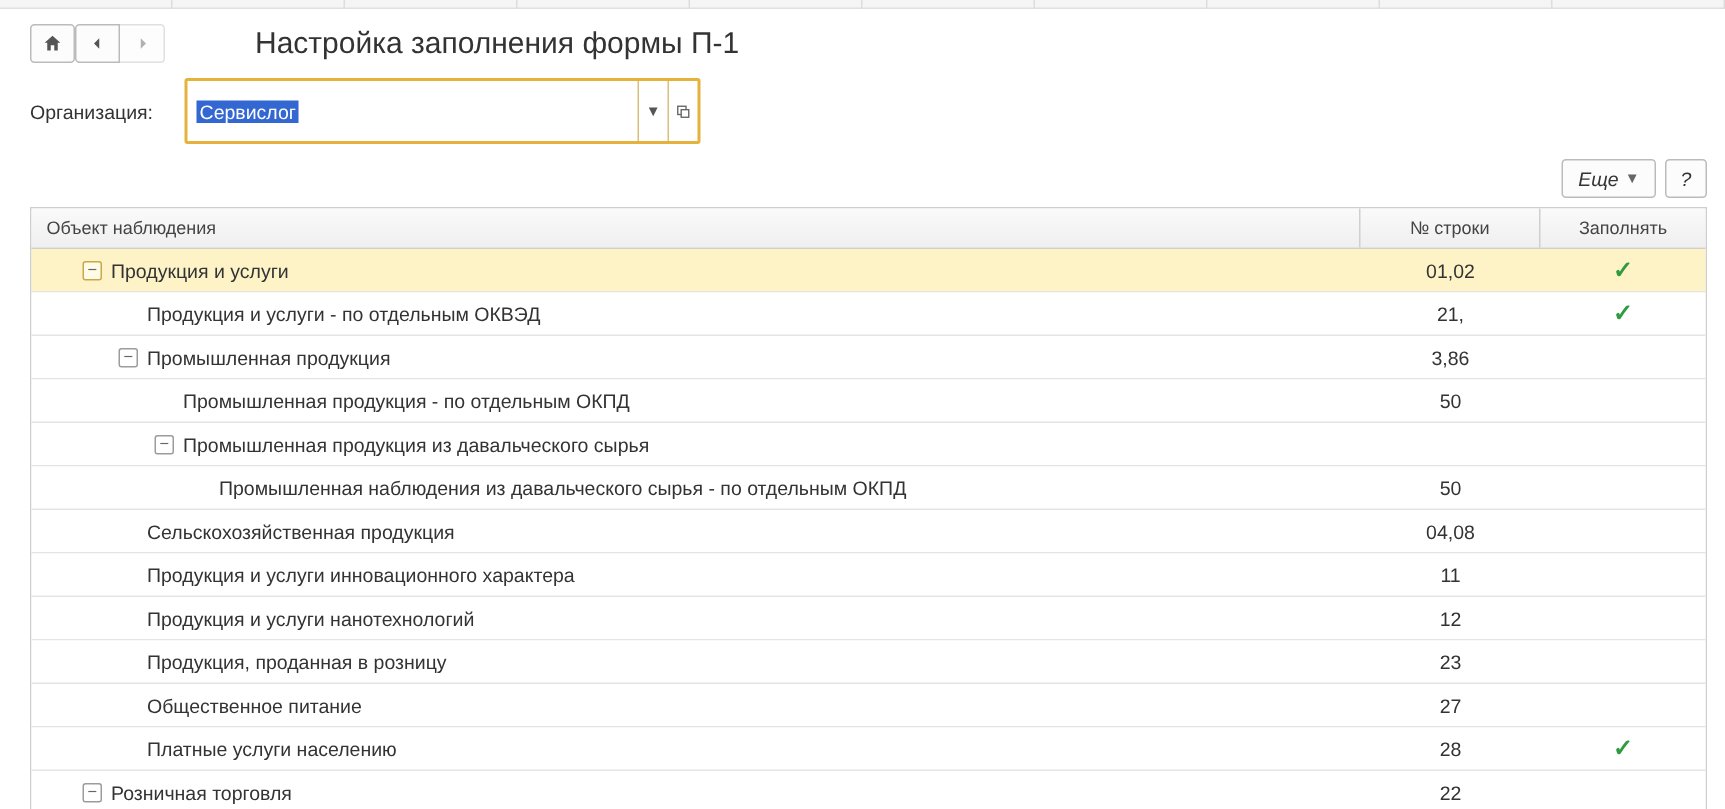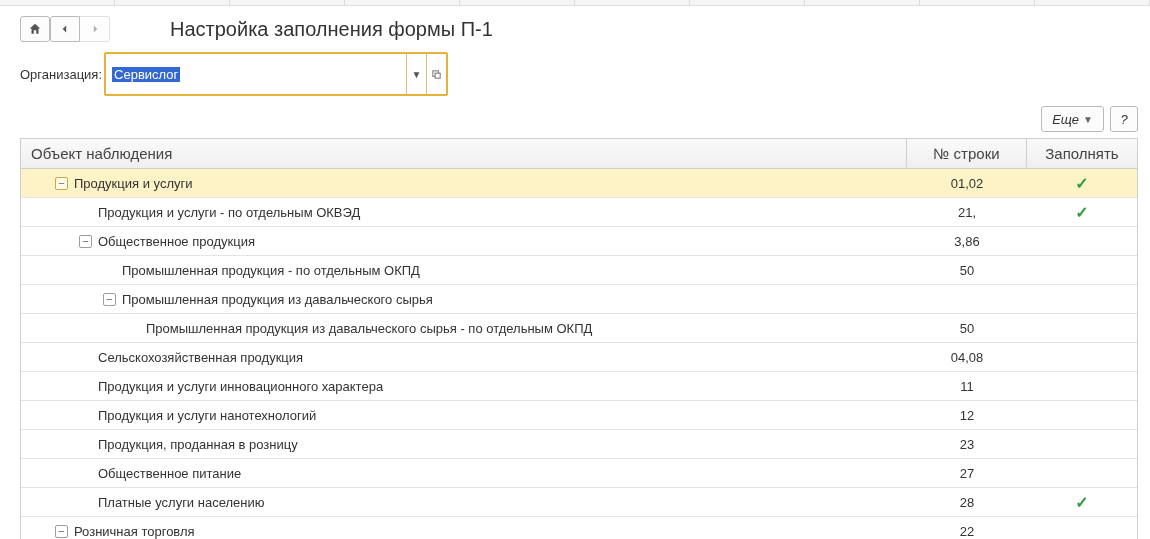--- a/index.html
+++ b/index.html
@@ -11,21 +11,21 @@
   .btn-icon {
     display:inline-flex; align-items:center; justify-content:center;
     width: 30px; height: 26px; border:1px solid #bbb; border-radius:3px; background:#fcfcfc;
     cursor:pointer;
   }
   .btn-icon.disabled { opacity:.45; cursor:default; }
   .btn-group { display:inline-flex; }
   .btn-group .btn-icon:first-child { border-top-right-radius:0; border-bottom-right-radius:0; }
   .btn-group .btn-icon:last-child  { border-top-left-radius:0;  border-bottom-left-radius:0; border-left:none; }
   .page-title { font-size: 20px; font-weight: normal; color:#333; margin-left: 60px; }
-  .form-row { display:flex; align-items:center; padding: 4px 20px 10px 20px; gap:2px; }
+  .form-row { display:flex; align-items:center; padding: 4px 20px 10px 20px; gap:21px; }
   .form-label { color:#333; }
   .select-wrap {
     display:flex; align-items:center; border:2px solid #e5b23c; border-radius:2px;
     height: 44px; background:#fff;
   }
   .select-input {
     width: 300px; padding: 3px 6px; border:none; outline:none; font-size:13px;
   }
   .select-input .sel-text { background:#3367d1; color:#fff; padding:0 2px; }
   .select-btn {
@@ -39,21 +39,21 @@
     height:26px;
     font-style:italic;
   }
   .btn .caret { font-size:10px; color:#666; }
   .btn-sq { width:28px; justify-content:center; padding:0; }
   .grid {
     margin: 0 12px 0 20px; border:1px solid #cfcfcf; border-bottom:none;
   }
   .grid-header {
     display:flex; background:linear-gradient(#fafafa,#efefef); border-bottom:1px solid #cfcfcf;
-    font-size:15px; color:#444;
+    font-size:12px; color:#444;
   }
   .col-obj { flex:1; padding:6px 10px; border-right:1px solid #cfcfcf; }
   .col-line { width:120px; text-align:center; padding:6px 4px; border-right:1px solid #cfcfcf; }
   .col-fill { width:110px; text-align:center; padding:6px 4px; }
   .grid-body { }
   .row {
     display:flex; align-items:center; border-bottom:1px solid #e4e4e4; height:29px;
     background:#fff;
   }
   .row.selected { background:#fdf3c7; }
@@ -160,21 +160,21 @@
         <div class="c-obj indent-2" style="padding-left: 38px;">
           <span style="display: inline-block; width: 19px;"></span>
           <span>Продукция и услуги - по отдельным ОКВЭД</span>
         </div>
         <div class="c-line">21,</div>
         <div class="c-fill"><span class="check">✓</span></div>
       </div>
       <div class="row">
         <div class="c-obj indent-2" style="padding-left: 38px;">
           <span class="toggle">−</span>
-          <span>Общественное продукция</span>
+          <span>Промышленная продукция</span>
         </div>
         <div class="c-line">3,86</div>
         <div class="c-fill"></div>
       </div>
       <div class="row">
         <div class="c-obj indent-3" style="padding-left: 62px;">
           <span style="display: inline-block; width: 19px;"></span>
           <span>Промышленная продукция - по отдельным ОКПД</span>
         </div>
         <div class="c-line">50</div>
@@ -184,21 +184,21 @@
         <div class="c-obj indent-3" style="padding-left: 62px;">
           <span class="toggle">−</span>
           <span>Промышленная продукция из давальческого сырья</span>
         </div>
         <div class="c-line"></div>
         <div class="c-fill"></div>
       </div>
       <div class="row">
         <div class="c-obj indent-4" style="padding-left: 86px;">
           <span style="display: inline-block; width: 19px;"></span>
-          <span>Промышленная продукция из давальческого сырья - по отдельным ОКПД</span>
+          <span>Промышленная наблюдения из давальческого сырья - по отдельным ОКПД</span>
         </div>
         <div class="c-line">50</div>
         <div class="c-fill"></div>
       </div>
       <div class="row">
         <div class="c-obj indent-2" style="padding-left: 38px;">
           <span style="display: inline-block; width: 19px;"></span>
           <span>Сельскохозяйственная продукция</span>
         </div>
         <div class="c-line">04,08</div>

